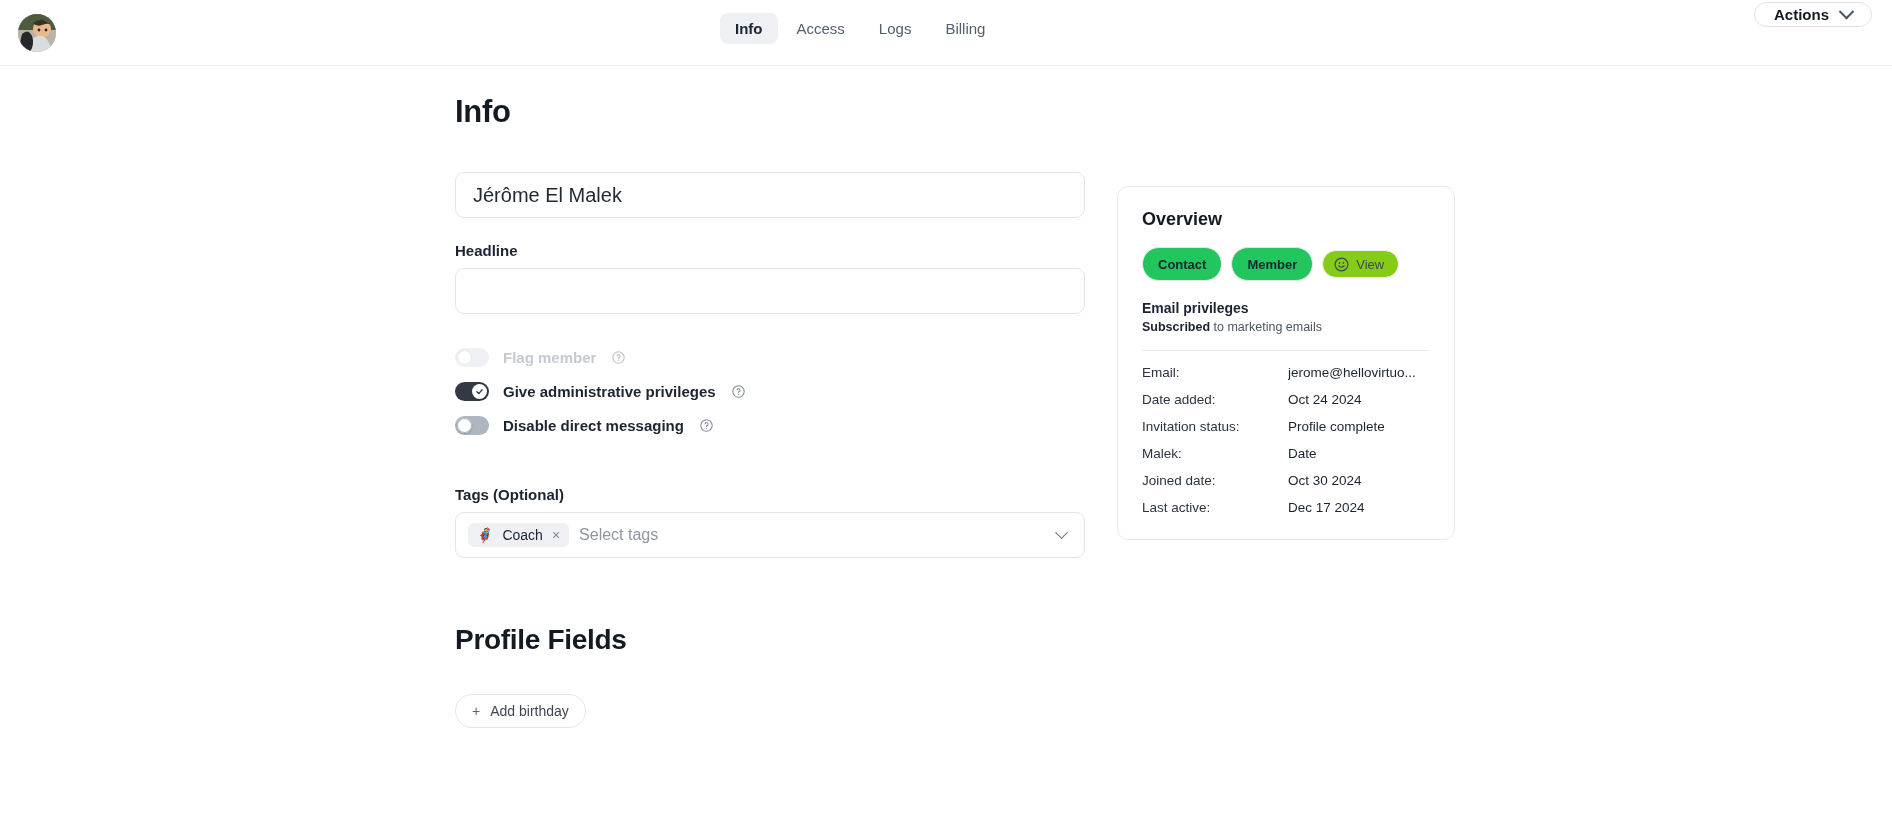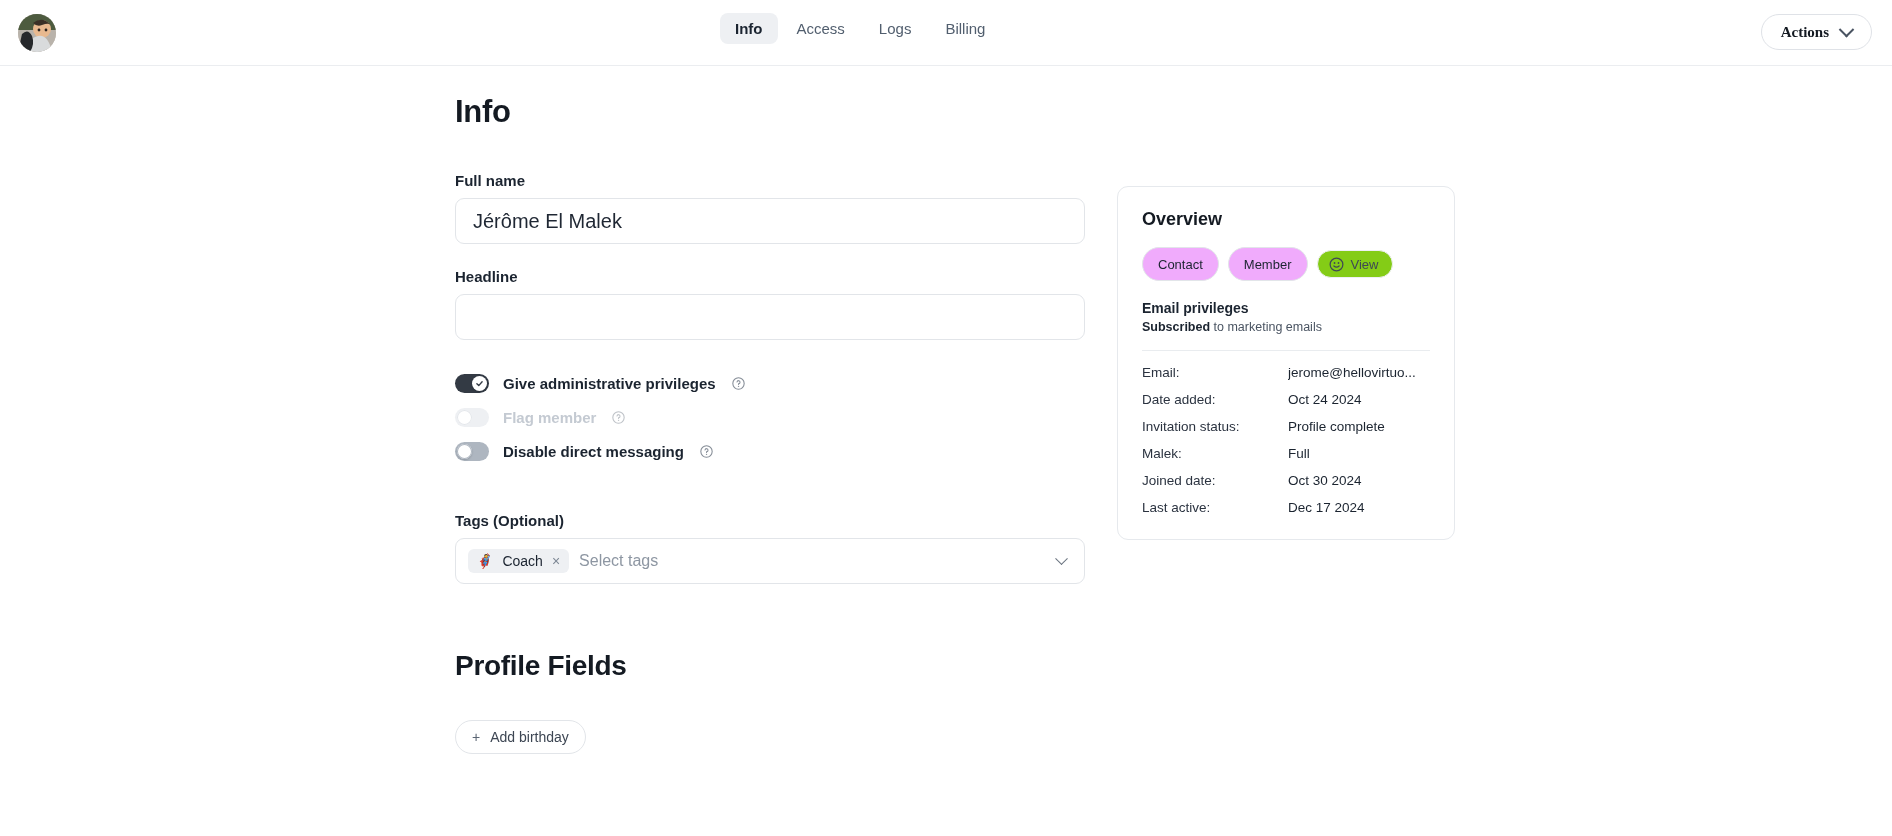--- a/index.html
+++ b/index.html
@@ -57,34 +57,33 @@
   }
   .tab.active {
     background: #eef0f3;
     color: #1b2430;
     font-weight: 600;
   }
 
   .actions-btn {
     position: absolute;
     right: 20px;
-    top: 14px;
-    height: 36px;
+    top: 2px;
+    height: 25px;
     display: flex;
     align-items: center;
     gap: 12px;
     padding: 0 19px;
     border: 1px solid #dfe2e7;
     border-radius: 999px;
     background: #fff;
     font-size: 15px;
     font-weight: 700;
     color: #141a22;
     cursor: pointer;
-    font-family: Liberation Serif, serif;
   }
   .chev {
     width: 11px; height: 11px;
     border-right: 2px solid #4a5462;
     border-bottom: 2px solid #4a5462;
     transform: rotate(45deg) translate(-2px,-2px);
   }
 
   
   .page {
@@ -263,23 +262,23 @@
   }
   .pill-row { display: flex; align-items: center; gap: 9px; margin-bottom: 19px; }
   .pill {
     height: 28px;
     display: flex;
     align-items: center;
     gap: 7px;
     padding: 16px 15px;
     border-radius: 999px;
     border: 1px solid #e2e5e9;
-    background: #f0abfc;
+    background: #22c55e;
     font-size: 13px;
-    font-weight: 400;
+    font-weight: 700;
     color: #1b2430;
     cursor: pointer;
     white-space: nowrap;
   }
   .pill.filled {
     background: #84cc16;
     border-color: #eef0f3;
     color: #3f4854;
     font-weight: 400;
     padding: 0 14px 0 11px;
@@ -341,59 +340,58 @@
   </div>
 </div>
 
 <div class="page">
 
   <div class="left-col">
 
     <h1 class="section-title">Info</h1>
 
     <div class="field">
-      <div class="field-label">Full name</div>
       <input class="text-input" type="text" value="Jérôme El Malek" style="">
     </div>
 
     <div class="field">
       <div class="field-label">Headline</div>
       <input class="text-input" type="text" value="" style="">
     </div>
 
     <div class="toggles">
+
+      <div class="toggle-row muted">
+        <div class="switch disabled">
+          <div class="knob"></div>
+        </div>
+        <span class="toggle-label">Flag member</span>
+        <svg class="help-icon" viewBox="0 0 16 16">
+          <circle cx="8" cy="8" r="7" fill="none" stroke="#5b6573" stroke-width="1.3"></circle>
+          <path d="M6.2 6.1 a1.85 1.85 0 1 1 1.9 2.1 v0.9" fill="none" stroke="#5b6573" stroke-width="1.3" stroke-linecap="round"></path>
+          <circle cx="8.05" cy="11.5" r="0.85" fill="#5b6573"></circle>
+        </svg>
+      </div>
 
       <div class="toggle-row">
         <div class="switch on">
           <div class="knob">
             <svg width="9" height="9" viewBox="0 0 12 12">
               <path d="M2.5 6.3 L5 8.8 L9.5 3.6" fill="none" stroke="#333a44" stroke-width="1.8" stroke-linecap="round" stroke-linejoin="round"></path>
             </svg>
           </div>
         </div>
         <span class="toggle-label">Give administrative privileges</span>
         <svg class="help-icon" viewBox="0 0 16 16">
           <circle cx="8" cy="8" r="7" fill="none" stroke="#5b6573" stroke-width="1.3"></circle>
           <path d="M6.2 6.1 a1.85 1.85 0 1 1 1.9 2.1 v0.9" fill="none" stroke="#5b6573" stroke-width="1.3" stroke-linecap="round"></path>
           <circle cx="8.05" cy="11.5" r="0.85" fill="#5b6573"></circle>
         </svg>
       </div>
 
-      <div class="toggle-row muted">
-        <div class="switch disabled">
-          <div class="knob"></div>
-        </div>
-        <span class="toggle-label">Flag member</span>
-        <svg class="help-icon" viewBox="0 0 16 16">
-          <circle cx="8" cy="8" r="7" fill="none" stroke="#5b6573" stroke-width="1.3"></circle>
-          <path d="M6.2 6.1 a1.85 1.85 0 1 1 1.9 2.1 v0.9" fill="none" stroke="#5b6573" stroke-width="1.3" stroke-linecap="round"></path>
-          <circle cx="8.05" cy="11.5" r="0.85" fill="#5b6573"></circle>
-        </svg>
-      </div>
-
       <div class="toggle-row">
         <div class="switch off-dark">
           <div class="knob"></div>
         </div>
         <span class="toggle-label">Disable direct messaging</span>
         <svg class="help-icon" viewBox="0 0 16 16">
           <circle cx="8" cy="8" r="7" fill="none" stroke="#5b6573" stroke-width="1.3"></circle>
           <path d="M6.2 6.1 a1.85 1.85 0 1 1 1.9 2.1 v0.9" fill="none" stroke="#5b6573" stroke-width="1.3" stroke-linecap="round"></path>
           <circle cx="8.05" cy="11.5" r="0.85" fill="#5b6573"></circle>
         </svg>
@@ -456,21 +454,21 @@
     <div class="kv">
       <span class="k">Date added:</span>
       <span class="v">Oct 24 2024</span>
     </div>
     <div class="kv">
       <span class="k">Invitation status:</span>
       <span class="v">Profile complete</span>
     </div>
     <div class="kv">
       <span class="k">Malek:</span>
-      <span class="v">Full</span>
+      <span class="v">Date</span>
     </div>
     <div class="kv">
       <span class="k">Joined date:</span>
       <span class="v">Oct 30 2024</span>
     </div>
     <div class="kv" style="margin-bottom:0">
       <span class="k">Last active:</span>
       <span class="v">Dec 17 2024</span>
     </div>
   </div>

